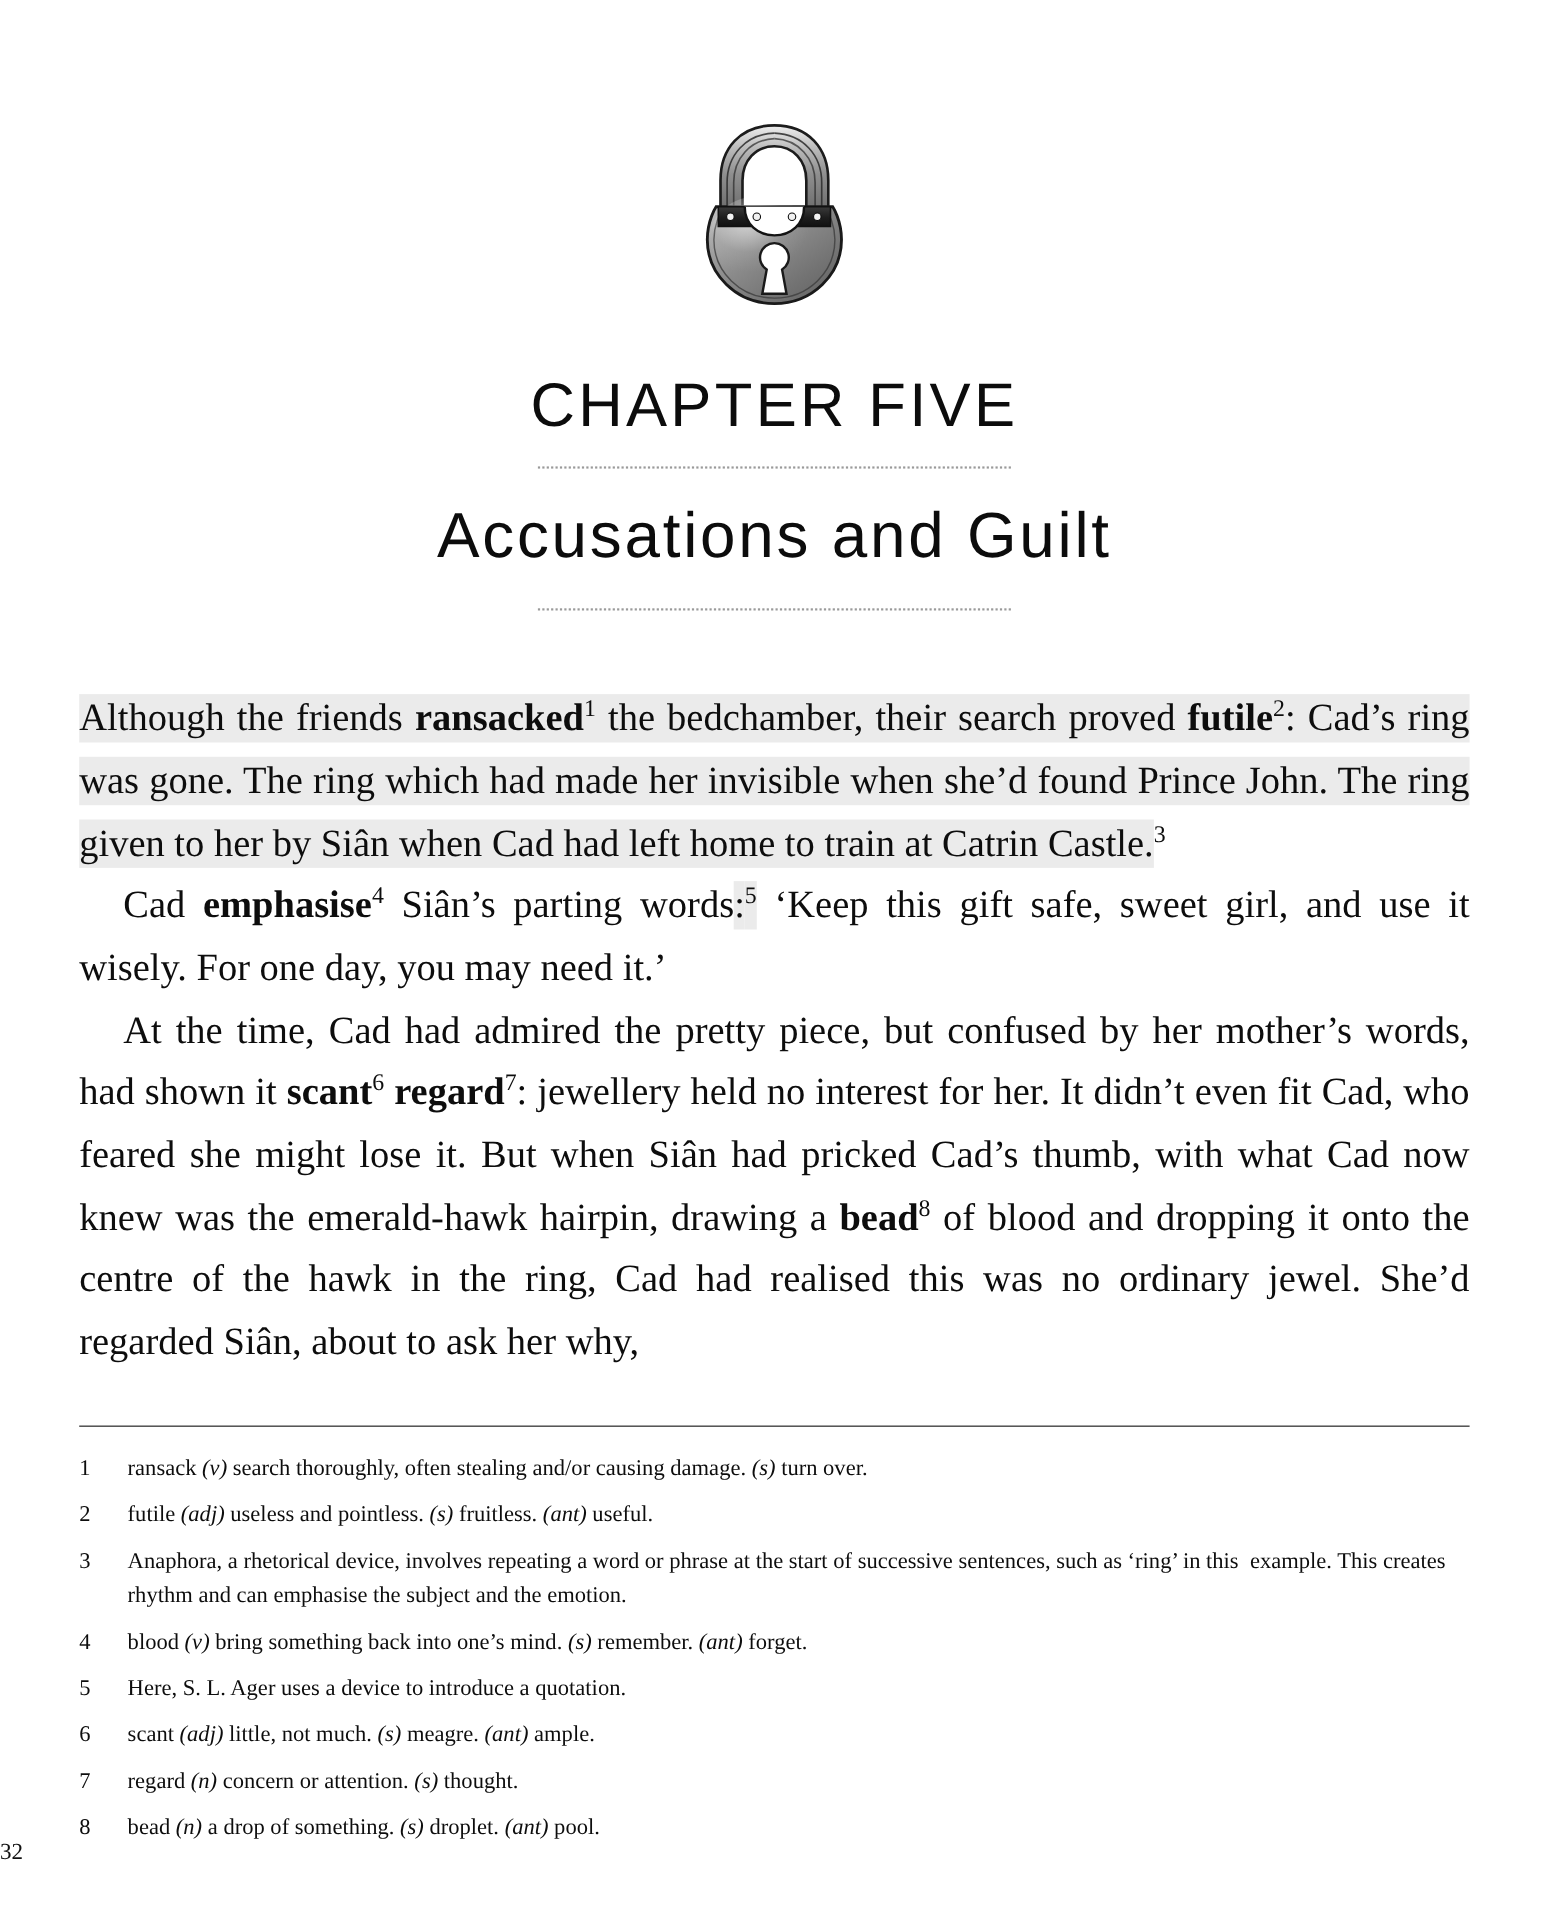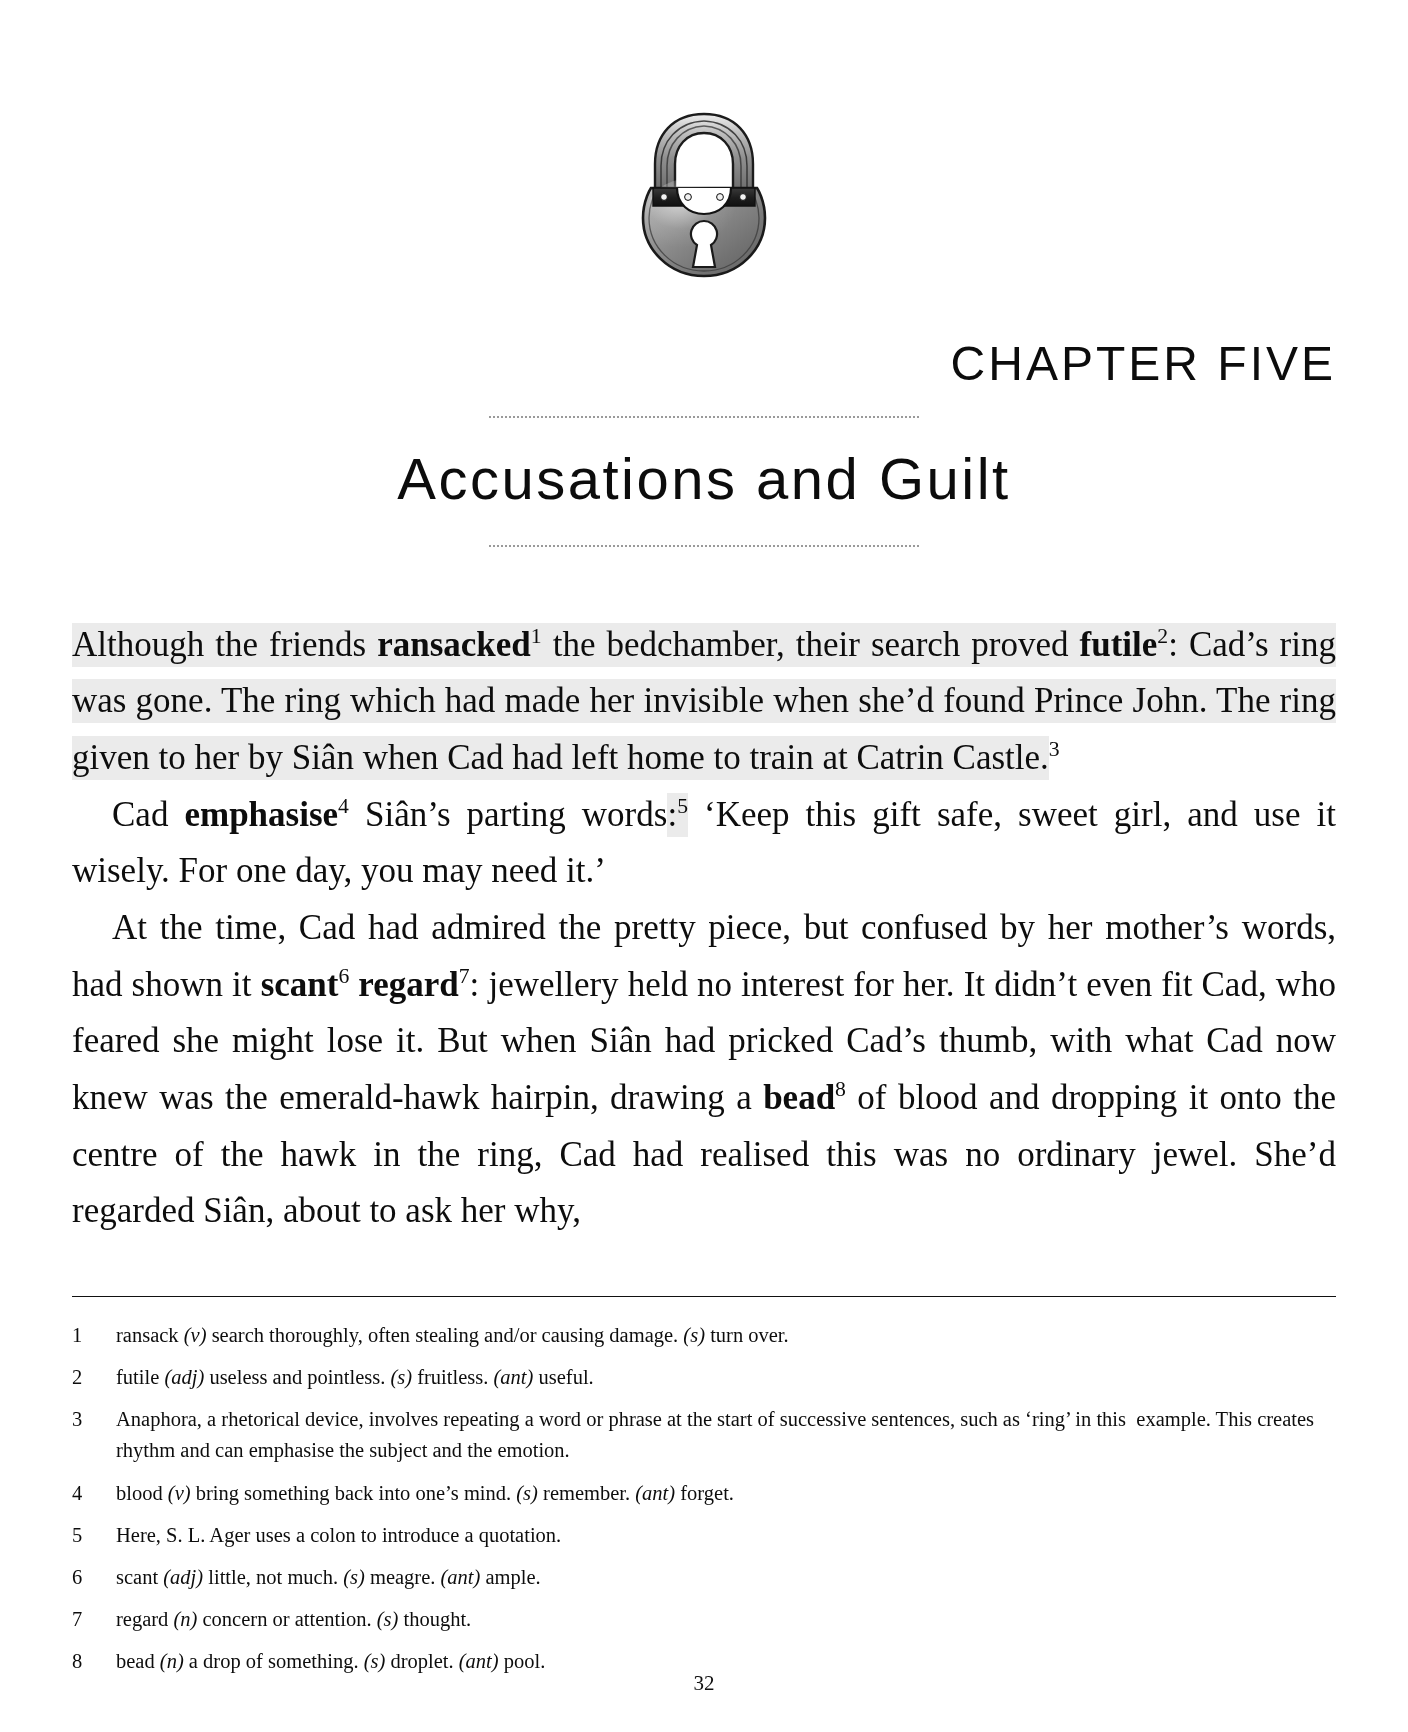--- a/index.html
+++ b/index.html
@@ -31,23 +31,23 @@
     display: flex;
     justify-content: center;
     align-items: flex-start;
   }
   .padlock {
     display: block;
   }
 
   
   .chapter-title {
-    text-align: right;
+    text-align: center;
     font-family: "Liberation Sans", "DejaVu Sans", sans-serif;
-    font-size: 48px;
+    font-size: 56px;
     letter-spacing: 3px;
     font-weight: 400;
     color: #0c0c0c;
     margin: 52px 0 0 0;
     line-height: 1.08;
   }
   .rule-dotted {
     width: 430px;
     margin: 26px auto 0 auto;
     border: 0;
@@ -130,21 +130,20 @@
   }
   .fn-body i { font-style: italic; }
   .fn-body b { font-weight: 400; }
 
   
   .page-number {
     position: absolute;
     left: 0;
     right: 0;
     bottom: 36px;
-    text-align: center;
     font-size: 21px;
     color: #111;
   }
 </style>
 </head>
 <body>
 
 <div class="page">
 
   <div class="ornament-wrap">
@@ -237,21 +236,21 @@
       <div class="fn-row">
         <span class="fn-num">3</span>
         <span class="fn-body"><b>Anaphora</b>, a rhetorical device, involves repeating a word or phrase at the start of successive sentences, such as ‘ring’ in this&nbsp; example. This creates rhythm and can emphasise the subject and the emotion.</span>
       </div>
       <div class="fn-row">
         <span class="fn-num">4</span>
         <span class="fn-body"><b>blood</b> <i>(v)</i> bring something back into one’s mind. <i>(s)</i> remember. <i>(ant)</i> forget.</span>
       </div>
       <div class="fn-row">
         <span class="fn-num">5</span>
-        <span class="fn-body">Here, S. L. Ager uses a <b>colon</b> to introduce a quotation.</span>
+        <span class="fn-body">Here, S. L. Ager uses a <b>device</b> to introduce a quotation.</span>
       </div>
       <div class="fn-row">
         <span class="fn-num">6</span>
         <span class="fn-body"><b>scant</b> <i>(adj)</i> little, not much. <i>(s)</i> meagre. <i>(ant)</i> ample.</span>
       </div>
       <div class="fn-row">
         <span class="fn-num">7</span>
         <span class="fn-body"><b>regard</b> <i>(n)</i> concern or attention. <i>(s)</i> thought.</span>
       </div>
       <div class="fn-row">

